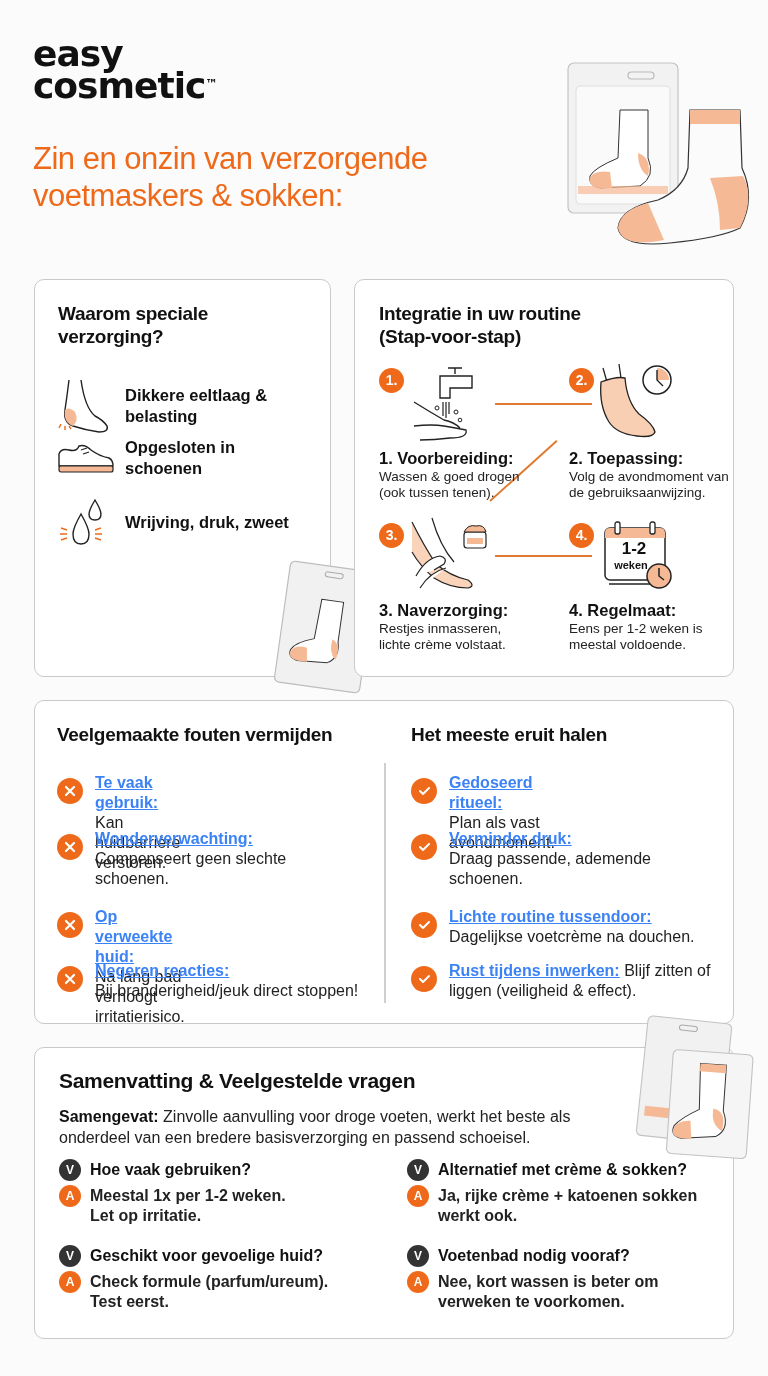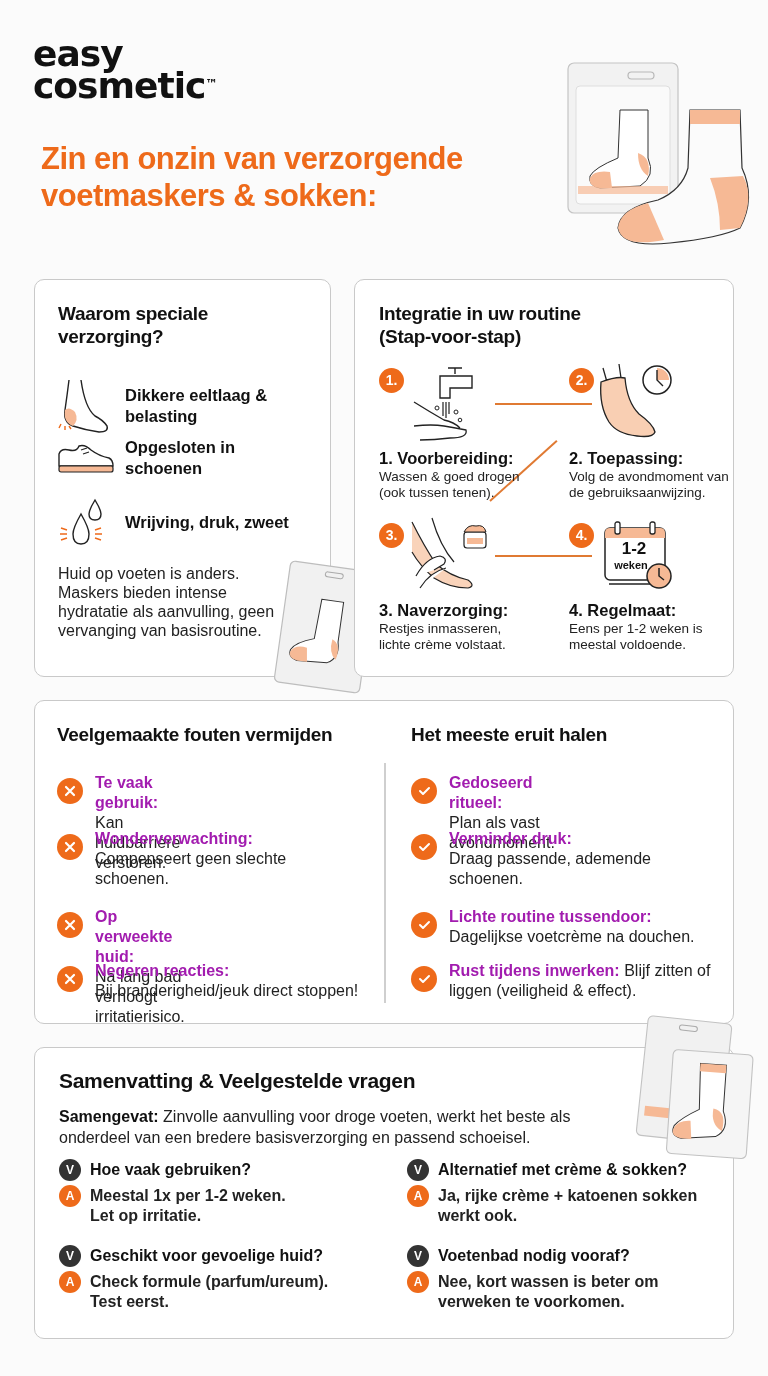--- a/index.html
+++ b/index.html
@@ -2,21 +2,21 @@
 <html><head>
 <meta charset="utf-8">
 <style>
   * { box-sizing: border-box; margin: 0; padding: 0; }
   html, body { width: 768px; height: 1376px; background: #fbfbfb; overflow: hidden; }
   body { font-family: "Liberation Sans", "DejaVu Sans", sans-serif; color: #111; position: relative; }
 
   .logo { position: absolute; left: 33px; top: 38px; font-family: "DejaVu Sans", sans-serif; font-weight: bold; font-size: 36px; line-height: 32px; letter-spacing: -1px; color: #111; }
   .logo .tm { font-size: 12px; vertical-align: top; letter-spacing: 0; position: relative; top: -2px; }
 
-  .title { position: absolute; left: 33px; top: 140px; width: 520px; color: #ee6a1a; font-weight: bold; font-size: 31px; line-height: 37px; letter-spacing: -0.5px; margin-left: 8px; }
+  .title { position: absolute; left: 33px; top: 140px; width: 520px; color: #ee6a1a; font-weight: normal; font-size: 31px; line-height: 37px; letter-spacing: -0.5px; }
   .title div { white-space: nowrap; }
 
   .hero-art { position: absolute; left: 560px; top: 58px; width: 200px; height: 195px; }
 
   .card { position: absolute; background: #fff; border: 1.5px solid #c9c9c9; border-radius: 10px; }
   .card-why { left: 34px; top: 279px; width: 297px; height: 398px; }
   .card-routine { left: 354px; top: 279px; width: 380px; height: 398px; }
   .card-tips { left: 34px; top: 700px; width: 700px; height: 324px; }
   .card-faq { left: 34px; top: 1047px; width: 700px; height: 292px; }
 
@@ -37,21 +37,21 @@
   .step-head { position: absolute; font-weight: bold; font-size: 16.5px; line-height: 20px; white-space: nowrap; }
   .step-desc { position: absolute; font-size: 13.5px; line-height: 16px; color: #222; white-space: nowrap; }
   .conn { position: absolute; background: #e07a33; height: 2px; }
 
   
   .tips-col { position: absolute; top: 0; }
   .tips-col .h2 { position: absolute; top: 22px; white-space: nowrap; }
   .tip { position: absolute; display: flex; }
   .tip .badge { width: 26px; height: 26px; border-radius: 50%; background: #ee6a1a; flex: none; margin-top: 5px; display: flex; align-items: center; justify-content: center; }
   .tip .txt { margin-left: 12px; font-size: 16px; line-height: 20px; color: #222; }
-  .tip .txt b { color: #a21caf; }
+  .tip .txt b { color: #3b82f6; text-decoration: underline; }
   .divider { position: absolute; left: 349px; top: 62px; width: 1.5px; height: 240px; background: #cfcfcf; }
 
   
   .faq-title { position: absolute; left: 24px; top: 20px; font-size: 21px; line-height: 26px; }
   .faq-summary { position: absolute; left: 24px; top: 58px; width: 560px; font-size: 16px; line-height: 21px; color: #222; }
   .faq-summary b { color: #111; }
   .qa { position: absolute; width: 320px; }
   .qa-row { display: flex; align-items: flex-start; }
   .qa-badge { width: 22px; height: 22px; border-radius: 50%; color: #fff; font-weight: bold; font-size: 12px; line-height: 22px; text-align: center; flex: none; margin-top: -1px; }
   .qa-badge.q { background: #333; }
@@ -110,21 +110,20 @@
 
   <div class="why-item" style="top:212px;">
     <svg class="ico" viewBox="0 0 60 60">
       <path d="M26 22 Q18 36 18 42 Q18 52 26 52 Q34 52 34 42 Q34 36 26 22Z" fill="#fff" stroke="#222" stroke-width="1.4"></path>
       <path d="M40 8 Q34 18 34 22 Q34 28 40 28 Q46 28 46 22 Q46 18 40 8Z" fill="#fff" stroke="#222" stroke-width="1.4"></path>
       <path d="M6 36 L12 38 M5 42 L12 42 M6 48 L12 46 M40 38 L46 36 M40 42 L47 42 M40 46 L46 48" stroke="#ee6a1a" stroke-width="1.5"></path>
     </svg>
     <div class="lbl">Wrijving, druk, zweet</div>
   </div>
 
-  <p class="why-text">Huid op voeten is anders. Maskers bieden intense hydratatie als aanvulling, geen vervanging van basisroutine.</p>
 </section>
 
 <svg class="pack-small" style="position:absolute;left:270px;top:560px;" viewBox="0 0 110 135">
   <g transform="rotate(8 55 67)">
     <rect x="12" y="6" width="86" height="122" rx="5" fill="#f1f1f1" stroke="#bdbdbd" stroke-width="1.2"></rect>
     <rect x="48" y="12" width="18" height="5" rx="2.5" fill="none" stroke="#aaa"></rect>
     <path d="M48 40 L70 40 L70 80 Q74 96 62 102 L32 104 Q22 102 24 94 Q28 86 46 80 Z" fill="#fff" stroke="#333" stroke-width="1"></path>
     <path d="M64 78 Q74 82 70 98 Q62 92 64 78Z" fill="#f6b995"></path>
     <path d="M24 96 Q28 88 40 90 L42 104 L32 104 Q22 102 24 96Z" fill="#f6b995"></path>
   </g>

